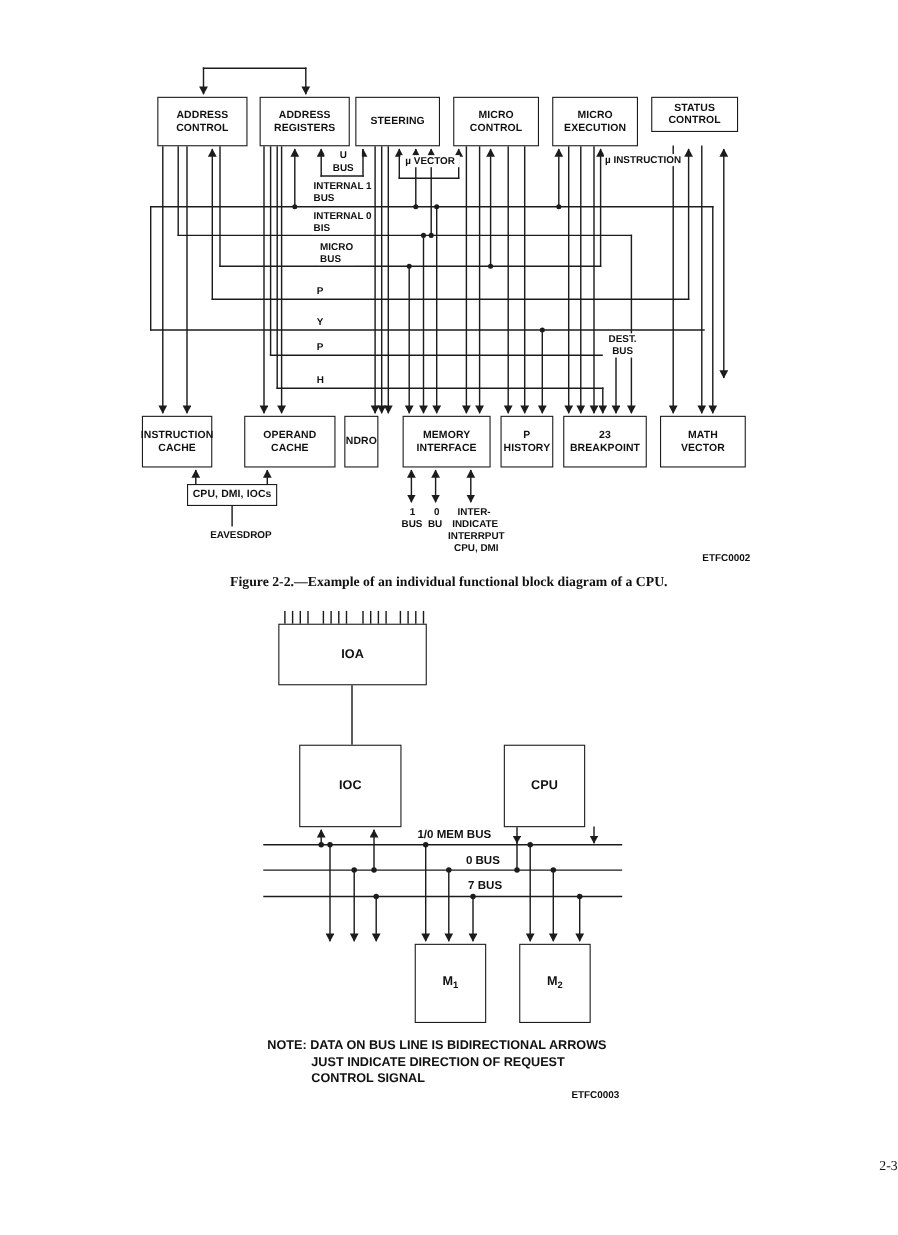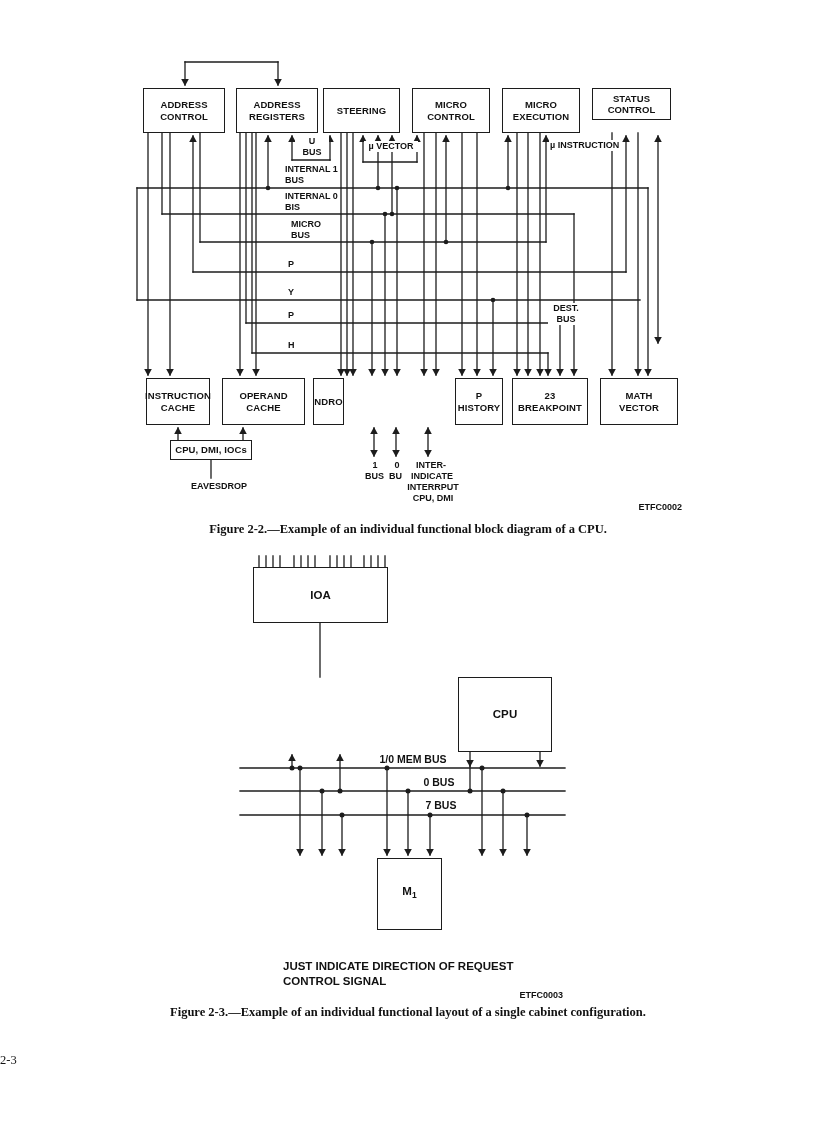--- a/index.html
+++ b/index.html
@@ -12,21 +12,21 @@
   .box.big{font:bold 11.5px/13px "Liberation Sans",sans-serif;}
   .box.big sub{font-size:8.5px;}
   .lbl{position:absolute;z-index:3;background:#fff;white-space:nowrap;
        font:bold 9px/11px "Liberation Sans",sans-serif;padding:0 1px;}
   .lbl.ctr{text-align:center;}
   .lbl.big{font:bold 10.5px/12px "Liberation Sans",sans-serif;}
   .cap{position:absolute;left:0;width:816px;text-align:center;z-index:3;
        font:bold 12.5px/15px "Liberation Serif",serif;}
   .note{position:absolute;z-index:3;white-space:nowrap;font:bold 11.5px/14px "Liberation Sans",sans-serif;}
   .code{position:absolute;z-index:3;text-align:right;font:bold 9px/11px "Liberation Sans",sans-serif;}
-  .pagenum{position:absolute;left:0;width:816px;text-align:left;z-index:3;
+  .pagenum{position:absolute;left:0;width:816px;text-align:right;z-index:3;
        font:12.5px/15px "Liberation Serif",serif;}
 </style>
 </head>
 <body>
 
 <div class="page">
 
   <svg class="wires" width="816" height="1123" viewBox="0 0 816 1123">
     <defs>
       <marker id="ah" markerUnits="userSpaceOnUse" markerWidth="9" markerHeight="9" refX="6.4" refY="4" orient="auto-start-reverse">
@@ -195,31 +195,35 @@
   </div>
   <div class="box" style="left:502px;top:88px;width:78px;height:45px">
     <span>MICRO</span>
     <span>EXECUTION</span>
   </div>
   <div class="box" style="left:592px;top:88px;width:79px;height:32px">
     <span>STATUS</span>
     <span>CONTROL</span>
   </div>
 
-  <div class="box" style="left:146px;top:378px;width:64px;height:47px">
+  <div class="box" style="left:129px;top:378px;width:64px;height:47px">
     <span>INSTRUCTION</span>
     <span>CACHE</span>
   </div>
   <div class="box" style="left:222px;top:378px;width:83px;height:47px">
     <span>OPERAND</span>
     <span>CACHE</span>
   </div>
   <div class="box" style="left:313px;top:378px;width:31px;height:47px">
     <span>NDRO</span>
   </div>
+  <div class="box" style="left:366px;top:378px;width:80px;height:47px">
+    <span>MEMORY</span>
+    <span>INTERFACE</span>
+  </div>
   <div class="box" style="left:455px;top:378px;width:48px;height:47px">
     <span>P</span>
     <span>HISTORY</span>
   </div>
   <div class="box" style="left:512px;top:378px;width:76px;height:47px">
     <span>23</span>
     <span>BREAKPOINT</span>
   </div>
   <div class="box" style="left:600px;top:378px;width:78px;height:47px">
     <span>MATH</span>
@@ -300,47 +304,53 @@
   <div class="code" style="left:612px;top:502px;width:70px">
     <span>ETFC0002</span>
   </div>
   <div class="cap" style="top:522px">
     <span>Figure 2-2.—Example of an individual functional block diagram of a CPU.</span>
   </div>
 
   <div class="box big" style="left:253px;top:567px;width:135px;height:56px">
     <span>IOA</span>
   </div>
-  <div class="box big" style="left:458px;top:677px;width:94px;height:75px">
+  <div class="box big" style="left:272px;top:677px;width:93px;height:75px">
+    <span>IOC</span>
+  </div>
+  <div class="box big" style="left:458px;top:677px;width:74px;height:75px">
     <span>CPU</span>
   </div>
   <div class="box big" style="left:377px;top:858px;width:65px;height:72px">
     <span><span>M</span><sub>1</sub></span>
   </div>
+  <div class="box big" style="left:472px;top:858px;width:65px;height:72px">
+    <span><span>M</span><sub>2</sub></span>
+  </div>
 
   <div class="lbl big ctr" style="left:370px;top:753px;width:84px">
     <span>1/0 MEM BUS</span>
   </div>
   <div class="lbl big ctr" style="left:416px;top:776px;width:44px">
     <span>0 BUS</span>
   </div>
   <div class="lbl big ctr" style="left:418px;top:799px;width:44px">
     <span>7 BUS</span>
   </div>
 
+  <div class="note" style="left:243px;top:944px">
+    <span>NOTE: DATA ON BUS LINE IS BIDIRECTIONAL ARROWS</span>
+  </div>
   <div class="note" style="left:283px;top:959px">
     <span>JUST INDICATE DIRECTION OF REQUEST</span>
   </div>
   <div class="note" style="left:283px;top:974px">
     <span>CONTROL SIGNAL</span>
   </div>
 
   <div class="code" style="left:493px;top:990px;width:70px">
     <span>ETFC0003</span>
   </div>
-  <div class="cap" style="top:1005px">
-    <span>Figure 2-3.—Example of an individual functional layout of a single cabinet configuration.</span>
-  </div>
 
   <div class="pagenum" style="top:1053px">
     <span>2-3</span>
   </div>
 </div>
 
 </body></html>

